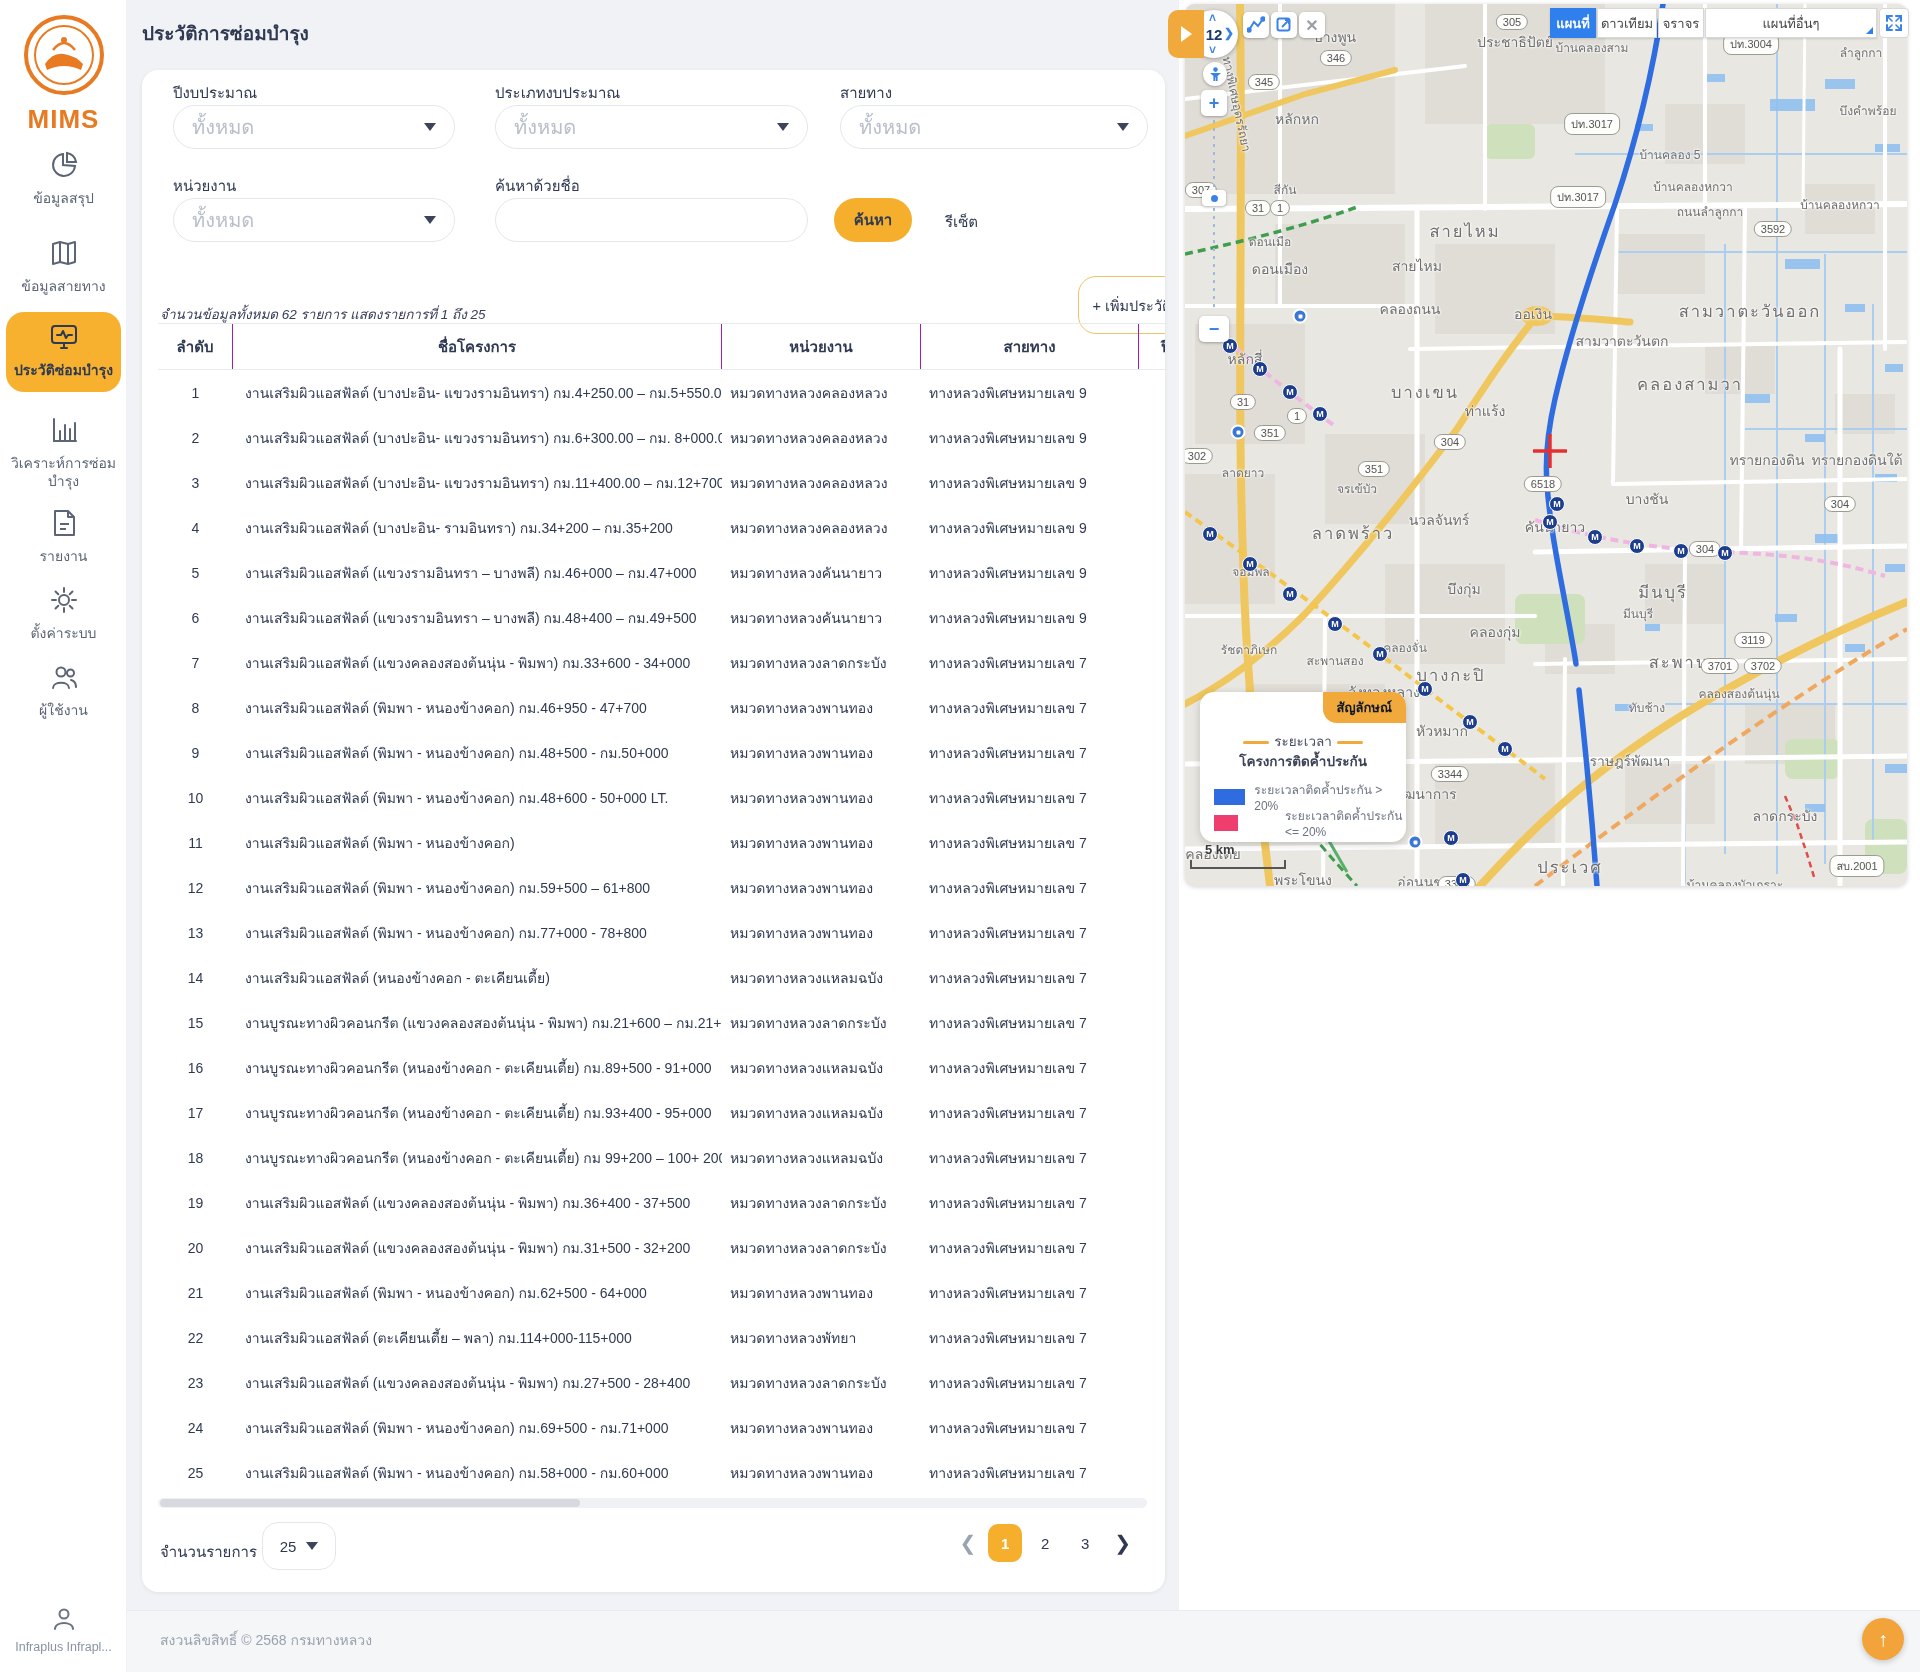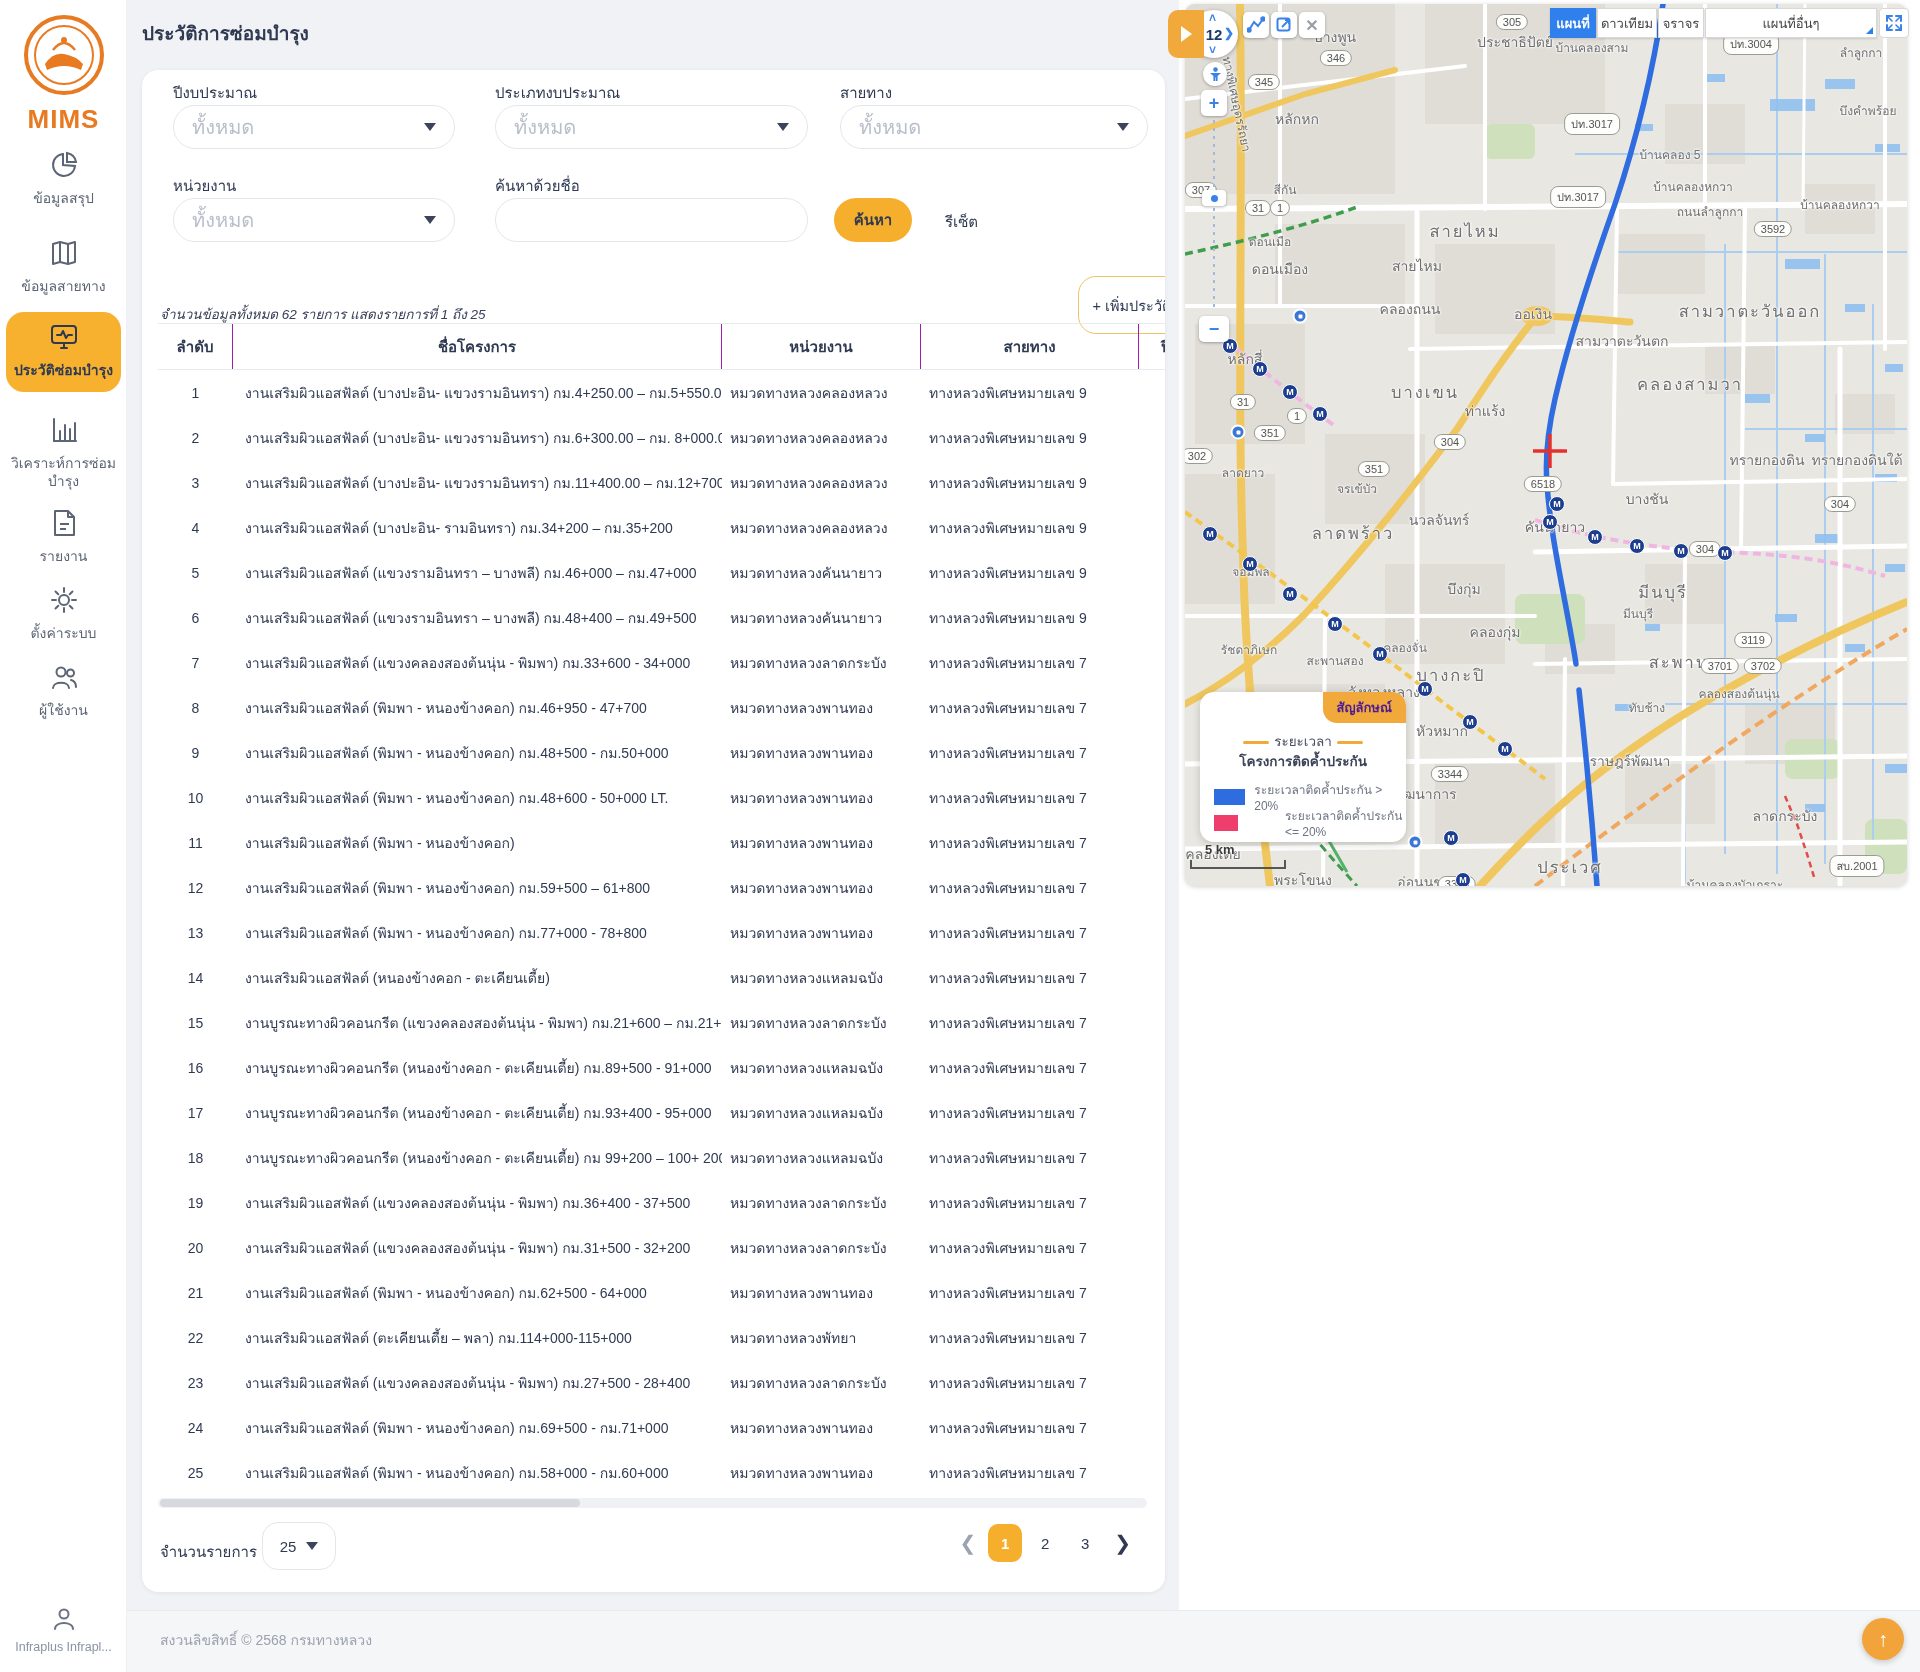--- a/index.html
+++ b/index.html
@@ -84,21 +84,21 @@
   #zoom-track { position:absolute; left:1213px; top:120px; width:2px; height:192px; background:repeating-linear-gradient(#9fb9dd 0 3px, transparent 3px 8px); z-index:20; }
   #zoom-handle { position:absolute; left:1202px; top:190px; width:24px; height:16px; background:#fff; border-radius:4px; box-shadow:0 1px 3px rgba(0,0,0,.3); display:flex; align-items:center; justify-content:center; z-index:21; cursor:pointer; }
   #zoom-handle i { width:7px; height:7px; border-radius:50%; background:#3a82e8; }
   #zoom-minus { position:absolute; left:1199px; top:316px; width:30px; height:26px; background:#fff; border-radius:5px; box-shadow:0 1px 3px rgba(0,0,0,.3); color:#3a82e8; font-size:18px; font-weight:bold; display:flex; align-items:center; justify-content:center; z-index:21; cursor:pointer; }
 
   #collapse-handle { position:absolute; left:1168px; top:10px; width:36px; height:48px; background:#F2A93B; border-radius:10px 0 0 10px; z-index:25; display:flex; align-items:center; justify-content:center; cursor:pointer; }
   #collapse-handle .tri { width:0; height:0; border-top:8px solid transparent; border-bottom:8px solid transparent; border-left:11px solid #fff; }
 
   
   #legend { position:absolute; left:1200px; top:692px; width:206px; height:150px; background:#fff; border-radius:14px; box-shadow:0 2px 8px rgba(0,0,0,.18); z-index:22; }
-  #legend .tab { position:absolute; right:0; top:0; background:#F2A93B; color:#4c1d95; font-weight:bold; font-size:13px; padding:5px 14px; border-radius:0 14px 0 14px; }
+  #legend .tab { position:absolute; right:0; top:0; background:#F2A93B; color:#0f172a; font-weight:bold; font-size:13px; padding:5px 14px; border-radius:0 14px 0 14px; }
   #legend .lg-title { position:absolute; left:0; top:40px; width:100%; text-align:center; font-size:13.5px; color:#4a4f63; line-height:1.45; }
   #legend .dash { display:inline-block; width:26px; height:3px; background:#F2A93B; border-radius:2px; vertical-align:middle; margin:0 5px; }
   .lg-item { position:absolute; left:14px; display:flex; align-items:center; gap:9px; }
   .lg-item .sw { width:32px; height:16px; }
   .lg-item .lt { font-size:12px; color:#6b7280; }
 
   #map-scale { position:absolute; left:1205px; top:842px; z-index:21; color:#3c3c3c; font-size:13px; font-weight:bold; text-shadow:0 0 3px #fff,0 0 3px #fff; }
   #scale-bar { position:absolute; left:1190px; top:860px; width:96px; height:9px; border-left:2px solid #565656; border-right:2px solid #565656; border-bottom:2px solid #565656; z-index:21; }
 </style>
 </head>

